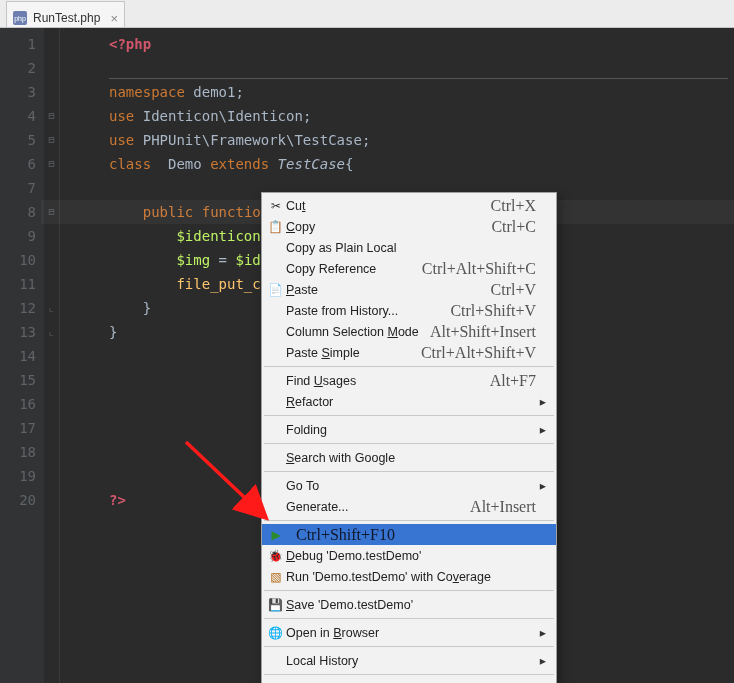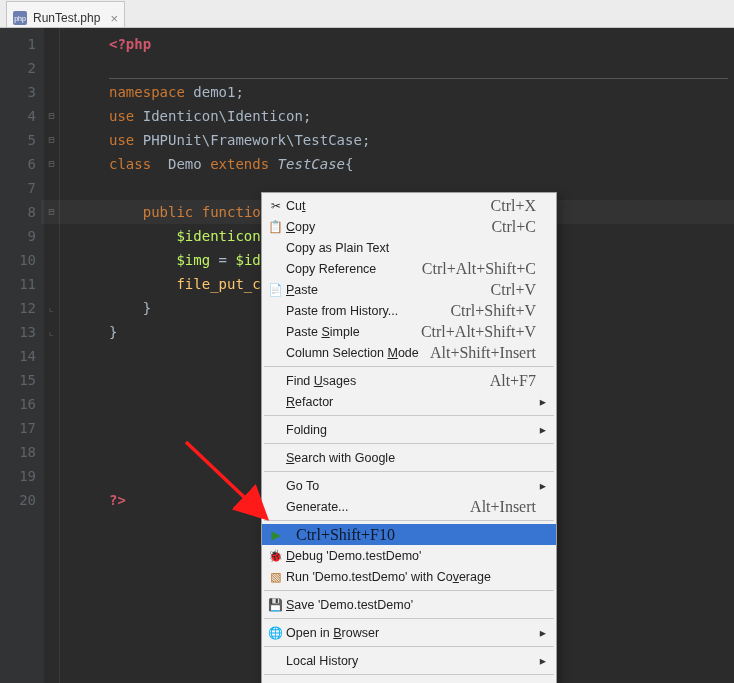--- a/index.html
+++ b/index.html
@@ -282,21 +282,21 @@
       <span class="msub"></span>
     </div>
     <div class="mi">
       <span class="mico">📋</span>
       <span class="mlbl"><span class="mnemonic">C</span>opy</span>
       <span class="mshort">Ctrl+C</span>
       <span class="msub"></span>
     </div>
     <div class="mi">
       <span class="mico"></span>
-      <span class="mlbl">Copy as Plain Text</span>
+      <span class="mlbl">Copy as Plain Local</span>
       <span class="mshort"></span>
       <span class="msub"></span>
     </div>
     <div class="mi">
       <span class="mico"></span>
       <span class="mlbl">Copy Reference</span>
       <span class="mshort">Ctrl+Alt+Shift+C</span>
       <span class="msub"></span>
     </div>
     <div class="mi">
@@ -306,28 +306,28 @@
       <span class="msub"></span>
     </div>
     <div class="mi">
       <span class="mico"></span>
       <span class="mlbl">Paste from History...</span>
       <span class="mshort">Ctrl+Shift+V</span>
       <span class="msub"></span>
     </div>
     <div class="mi">
       <span class="mico"></span>
+      <span class="mlbl">Column Selection <span class="mnemonic">M</span>ode</span>
+      <span class="mshort">Alt+Shift+Insert</span>
+      <span class="msub"></span>
+    </div>
+    <div class="mi">
+      <span class="mico"></span>
       <span class="mlbl">Paste <span class="mnemonic">S</span>imple</span>
       <span class="mshort">Ctrl+Alt+Shift+V</span>
-      <span class="msub"></span>
-    </div>
-    <div class="mi">
-      <span class="mico"></span>
-      <span class="mlbl">Column Selection <span class="mnemonic">M</span>ode</span>
-      <span class="mshort">Alt+Shift+Insert</span>
       <span class="msub"></span>
     </div>
     <div class="sep"></div>
     <div class="mi">
       <span class="mico"></span>
       <span class="mlbl">Find <span class="mnemonic">U</span>sages</span>
       <span class="mshort">Alt+F7</span>
       <span class="msub"></span>
     </div>
     <div class="mi">

